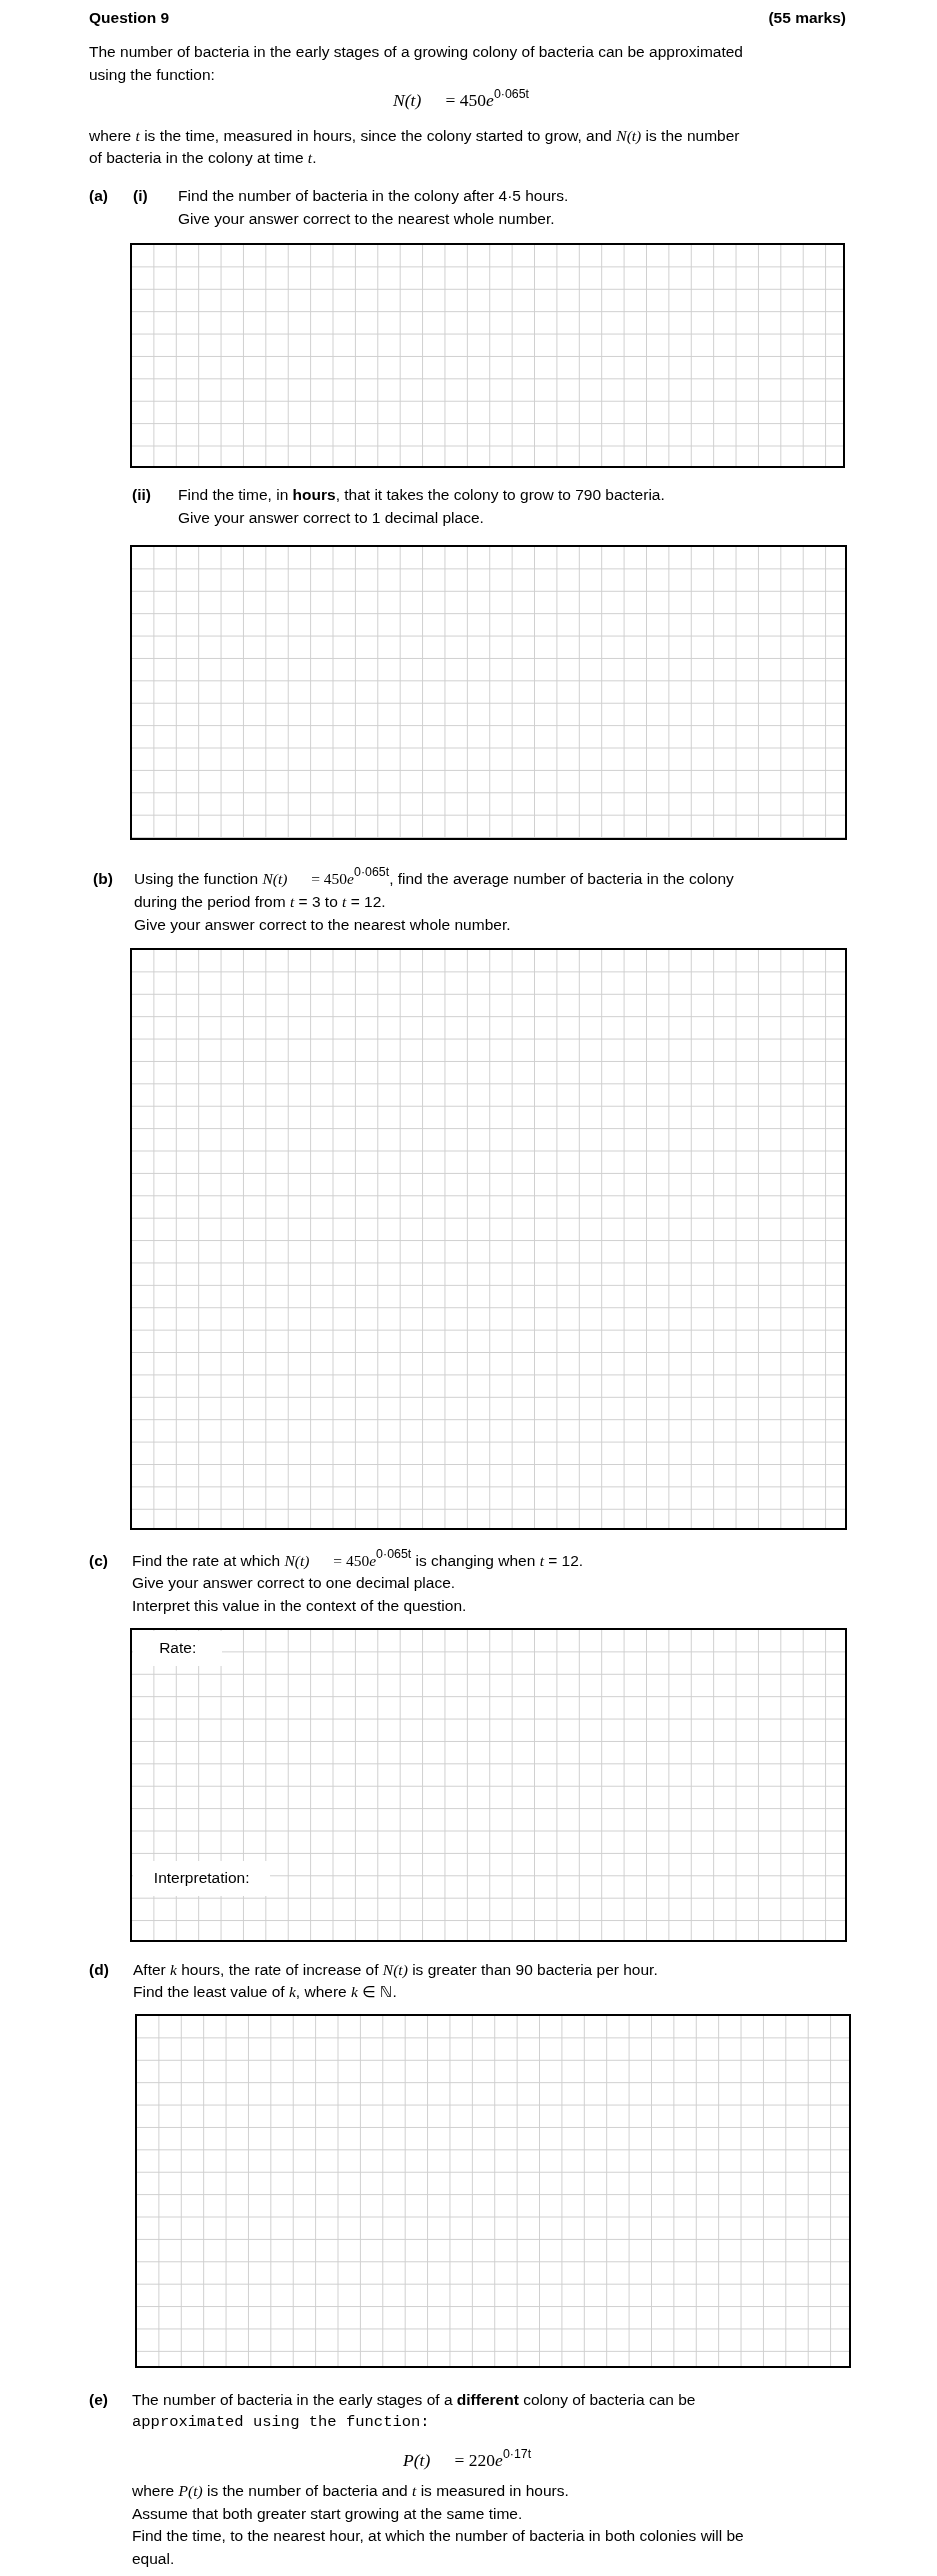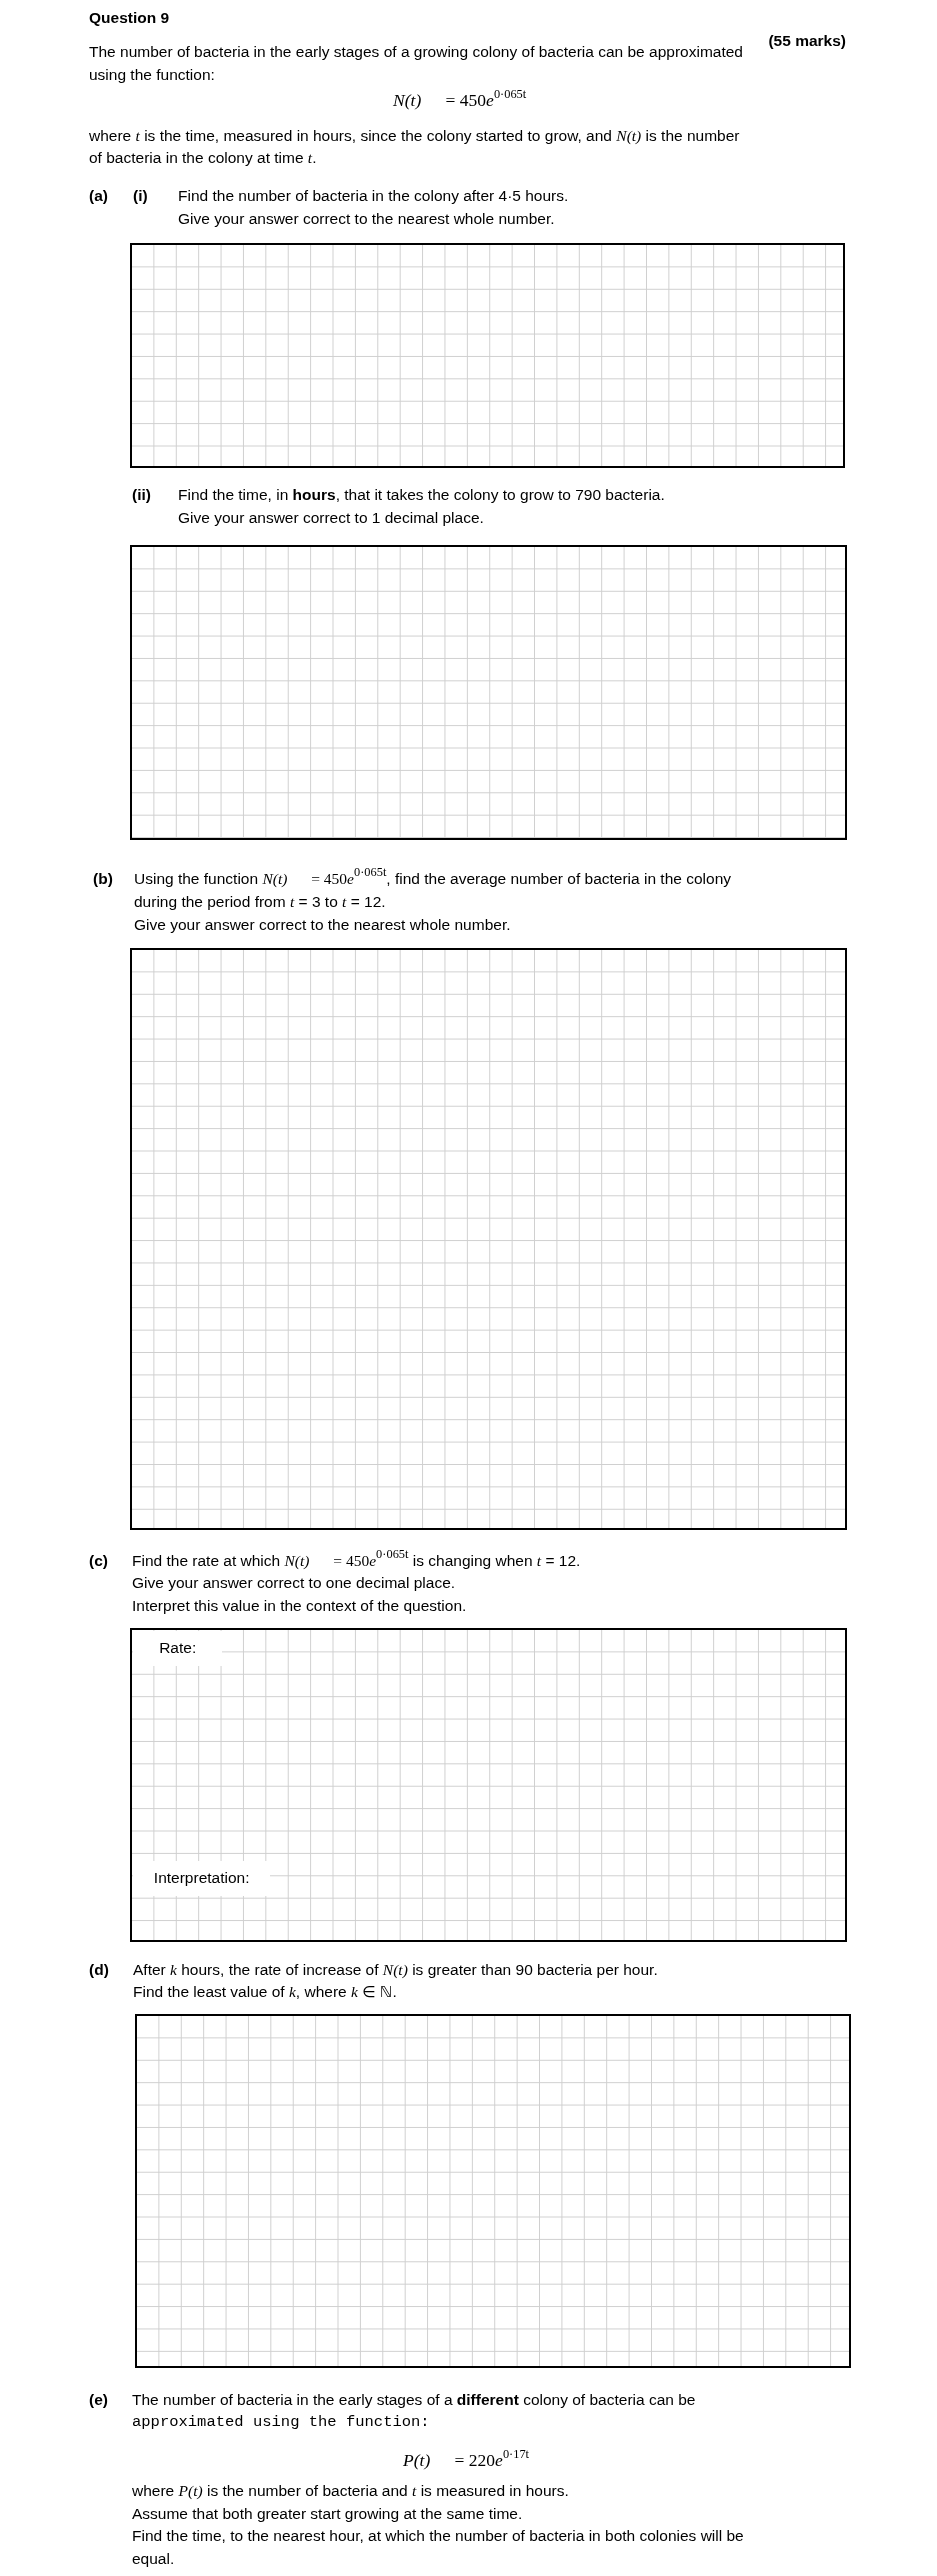--- a/index.html
+++ b/index.html
@@ -6,42 +6,42 @@
   body {
     width: 937px; height: 3052px; position: relative; overflow: hidden;
     font-family: "Liberation Sans", "DejaVu Sans", sans-serif;
     color: #000;
   }
   .abs { position: absolute; }
   .txt { font-size: 15.5px; line-height: 23px; white-space: nowrap; }
   .bold { font-weight: bold; }
   .math { font-family: "Liberation Serif", "DejaVu Serif", serif; font-style: italic; }
   .mathup { font-family: "Liberation Serif", "DejaVu Serif", serif; font-style: normal; padding-left: 20px; }
-  .sup { font-family: Liberation Serif, serif; font-size: 12.4px; position: relative; top: -8.2px; }
+  .sup { font-family: Liberation Sans, sans-serif; font-size: 12.4px; position: relative; top: -8.2px; }
   .formula { font-size: 17.5px; line-height: 25px; white-space: nowrap; }
   .box {
     position: absolute; border: 2.1px solid #000; box-sizing: border-box;
     background-color: #fff;
     background-image:
       linear-gradient(to right, #cfcfcf 1px, transparent 1px),
       linear-gradient(to bottom, #cfcfcf 1px, transparent 1px);
     background-size: 22.4px 22.4px;
     background-position: -1px -1px;
     text-align: center;
   }
   .label-in-box {
     position: absolute; background: #fff; font-size: 15.5px; line-height: 20.6px;
     padding: 7.2px 6.2px; white-space: nowrap;
   }
 </style>
 </head>
 <body>
 
 <div class="abs txt bold" style="left:89px; top:6.2px;">Question 9</div>
-<div class="abs txt bold" style="right:91px; top:6.2px;margin-top:23px;">(55 marks)</div>
+<div class="abs txt bold" style="right:91px; top:6.2px;">(55 marks)</div>
 
 <div class="abs txt" style="left:89px; top:40px;">The number of bacteria in the early stages of a growing colony of bacteria can be approximated</div>
 <div class="abs txt" style="left:89px; top:63px;">using the function:</div>
 
 <div class="abs formula" style="left:393px; top:88px;">
   <span class="math">N</span><span class="math">(t)</span><span class="mathup"> = 450</span><span class="math">e</span><span class="sup">0·065t</span>
 </div>
 
 <div class="abs txt" style="left:89px; top:124px;">
   <span>where </span><span class="math">t</span><span> is the time, measured in hours, since the colony started to grow, and </span><span class="math">N(t)</span><span> is the number</span>

